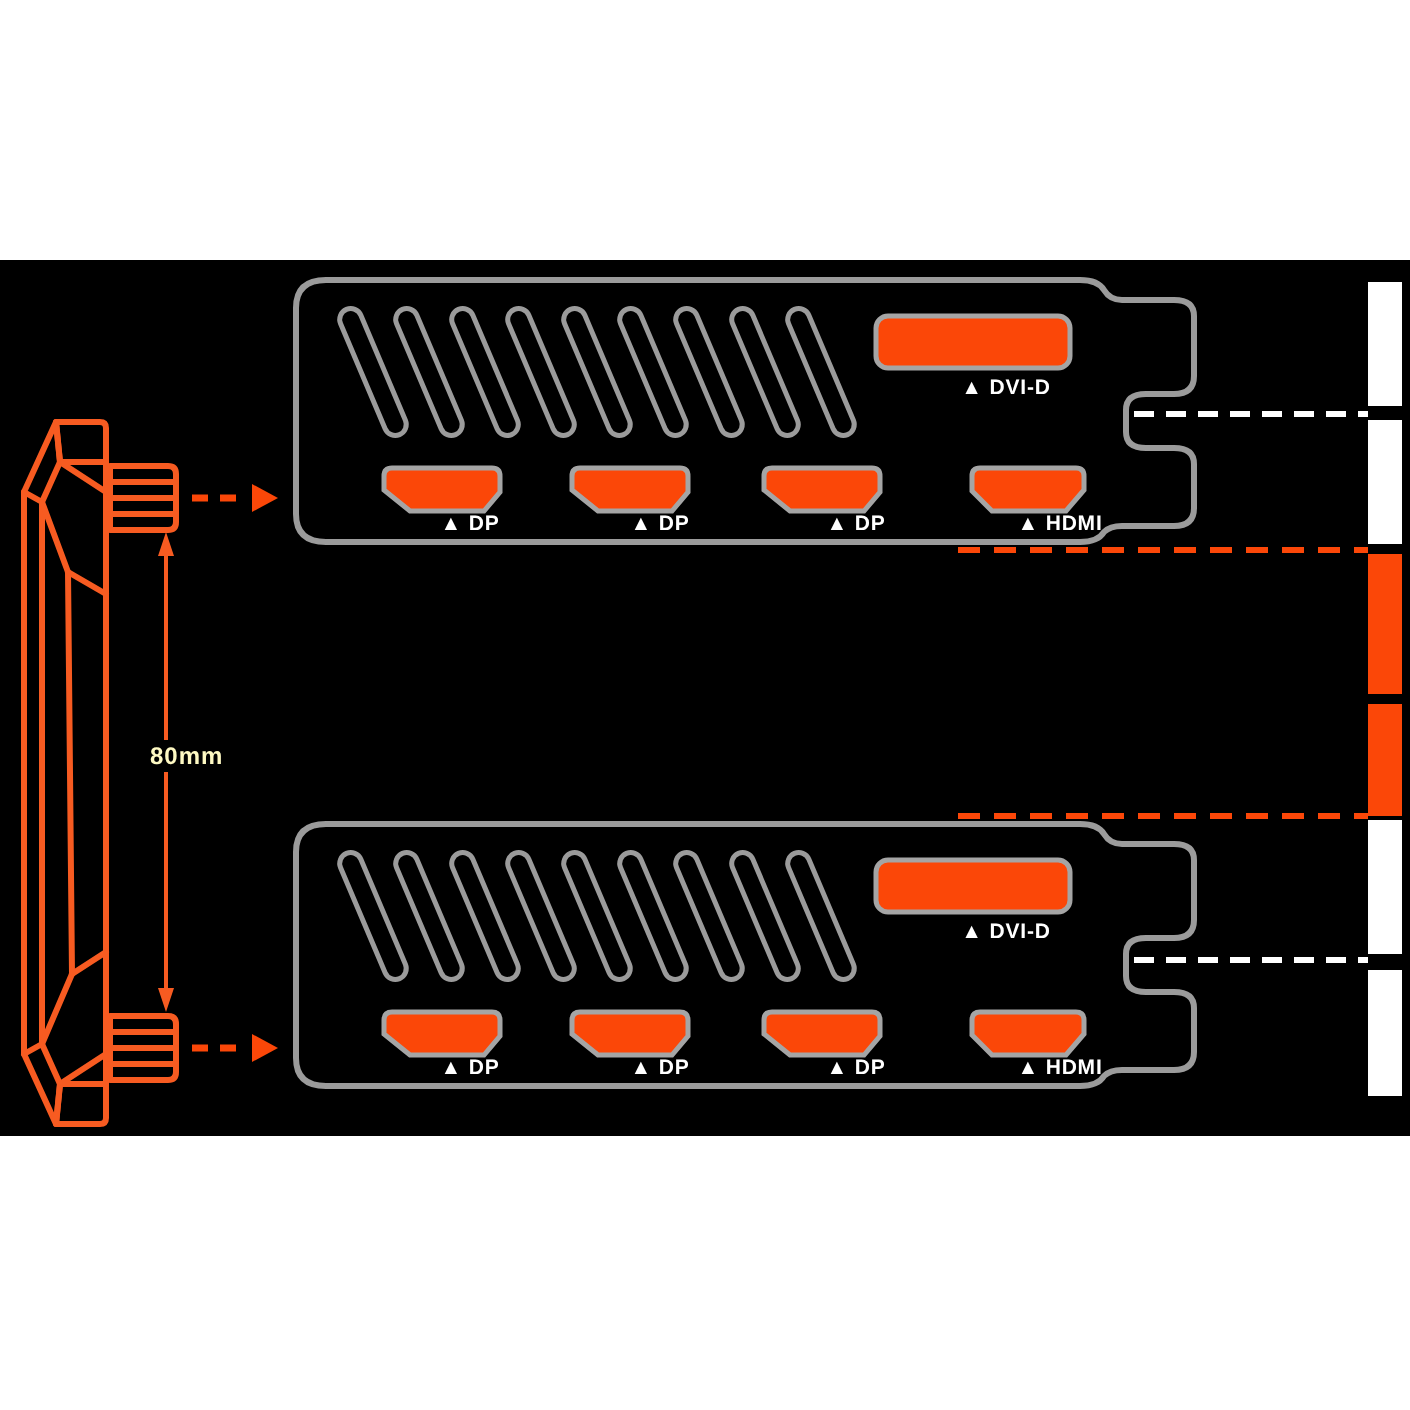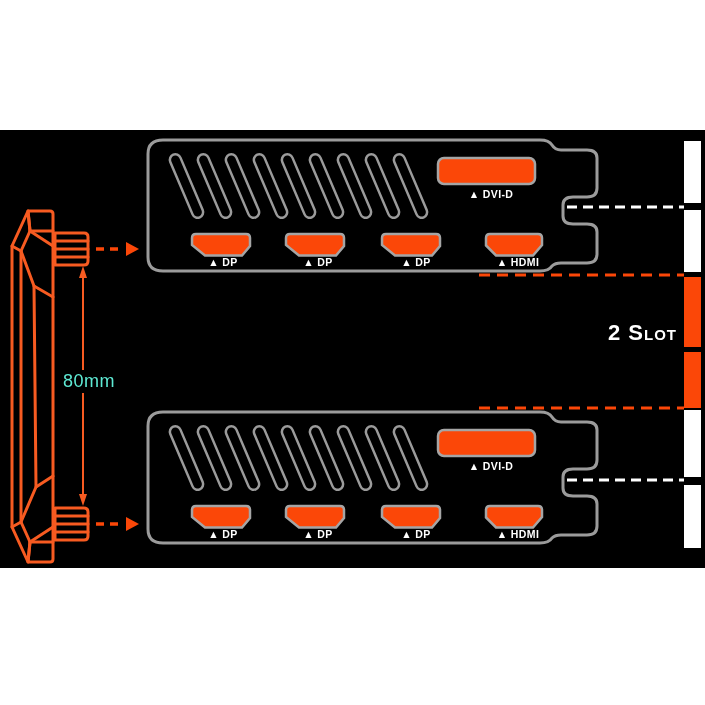--- a/index.html
+++ b/index.html
@@ -1,22 +1,22 @@
 <!DOCTYPE html>
 <html><head>
 <meta charset="utf-8">
 <style>
   html,body{margin:0;padding:0;background:#ffffff;}
   .stage{position:relative;width:705px;height:705px;background:#ffffff;overflow:hidden;
          font-family:"Liberation Sans",sans-serif;}
   .stage svg{position:absolute;left:0;top:0;}
-  .overlay{position:absolute;left:4px;top:0;width:628px;height:705px;pointer-events:none;}
+  .overlay{position:absolute;left:16px;top:0;width:628px;height:705px;pointer-events:none;}
   .port-label{position:absolute;transform:translateX(-50%);color:#fff;
               font-weight:bold;font-size:10.5px;letter-spacing:.4px;white-space:nowrap;}
-  .dim-label{position:absolute;color:#5eead4;font-weight:normal;font-size:18px;
+  .dim-label{position:absolute;color:#fef9c3;font-weight:bold;font-size:12px;
              background:#000;padding:1px 4px;letter-spacing:.5px;}
   .slot-text{position:absolute;left:523px;top:322px;width:150px;text-align:right;color:#fff;}
   .slot-line1{font-weight:bold;font-size:22px;font-variant:small-caps;letter-spacing:1px;line-height:1;}
   .slot-line2{font-weight:bold;font-size:14px;font-variant:small-caps;letter-spacing:2.5px;line-height:1;margin-top:3px;}
 </style>
 </head>
 <body>
 
 <div class="stage">
 
@@ -124,17 +124,16 @@
 
   <div class="port-label" style="left:487px;top:460px;">▲ DVI-D</div>
   <div class="port-label" style="left:219px;top:528px;">▲ DP</div>
   <div class="port-label" style="left:314px;top:528px;">▲ DP</div>
   <div class="port-label" style="left:412px;top:528px;">▲ DP</div>
   <div class="port-label" style="left:514px;top:528px;">▲ HDMI</div>
 
   <div class="dim-label" style="left:55px;top:370px;">80mm</div>
 
   <div class="slot-text">
-    <div class="slot-line1">2 Slot</div>
   </div>
 </div>
 
 </div>
 
 </body></html>

